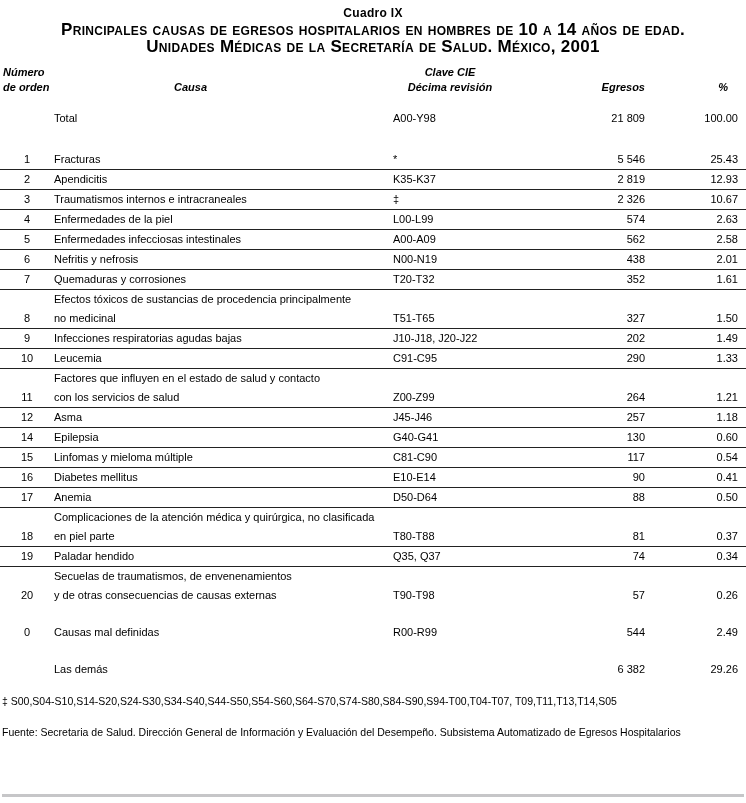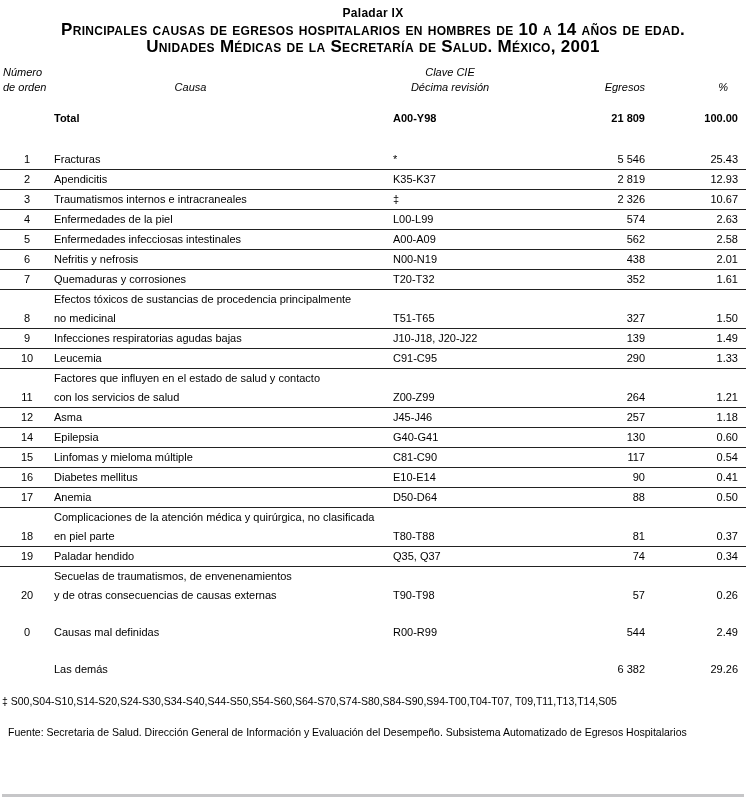--- a/index.html
+++ b/index.html
@@ -32,63 +32,63 @@
   }
   col.w-num    { width: 54px; }
   col.w-causa  { width: 333px; }
   col.w-clave  { width: 170px; }
   col.w-egresos{ width: 96px; }
   col.w-pct    { width: 93px; }
 
   th, td { padding: 0; vertical-align: bottom; font-size: 11px; }
 
   thead th {
-    font-style: italic; font-weight: normal;
+    font-style: italic; font-weight: bold;
     padding-top: 10px; padding-bottom: 6px;
   }
   .hdr-line { line-height: 15px; }
   th.c-num   { text-align: left; padding-left: 3px; }
   th.c-causa { text-align: center; padding-right: 60px; }
   th.c-clave { padding-right: 44px; }
   th.c-egresos { text-align: right; padding-right: 8px; }
   th.c-pct   { text-align: right; padding-right: 18px; }
 
   td { height: 19px; line-height: 19px; }
   td.c-num   { text-align: center; }
   td.c-causa { text-align: left; }
   td.c-causa .line { line-height: 19px; white-space: nowrap; }
   td.c-clave { text-align: left; padding-left: 6px; white-space: nowrap; margin-left: 47px; }
   td.c-egresos { text-align: right; padding-right: 8px; white-space: nowrap; }
   td.c-pct   { text-align: right; padding-right: 8px; white-space: nowrap; }
 
   tr.ruled td { border-bottom: 1px solid #222222; }
-  tr.row-total td { padding-top: 8px; padding-bottom: 22px; font-weight: bold; }
+  tr.row-total td { padding-top: 8px; padding-bottom: 22px; }
   tr.row-loose td { padding-top: 18px; }
 
   
   .footnotes { margin: 14px 0 0 2px; }
   .footnote { font-size: 10.5px; line-height: 16px; white-space: nowrap; }
   .source-line {
     font-size: 10.5px; line-height: 15px;
-    margin: 16px 0 0 8px; white-space: nowrap;
+    margin: 16px 0 0 2px; white-space: nowrap;
   }
 
   
   .bottom-bar {
     position: absolute; left: 2px; right: 2px; top: 794px; height: 3px;
     background: #c6c6c8;
   }
 </style>
 </head>
 <body>
 
 <div class="page">
 
   <div class="title-block">
-    <div class="title-caption">Paladar IX</div>
+    <div class="title-caption">Cuadro IX</div>
     <div class="title-caps">Principales causas de egresos hospitalarios en hombres de 10 a 14 años de edad.</div>
     <div class="title-caps">Unidades Médicas de la Secretaría de Salud. México, 2001</div>
   </div>
 
   <table class="main">
     <colgroup>
       <col class="w-num">
         <col class="w-causa">
         <col class="w-clave">
         <col class="w-egresos">
@@ -197,21 +197,21 @@
     <td class="c-clave">T51-T65</td>
     <td class="c-egresos">327</td>
     <td class="c-pct">1.50</td>
   </tr>
         <tr class="row-item ruled">
     <td class="c-num">9</td>
     <td class="c-causa">
             <div class="line">Infecciones respiratorias agudas bajas</div>
           </td>
     <td class="c-clave">J10-J18, J20-J22</td>
-    <td class="c-egresos">139</td>
+    <td class="c-egresos">202</td>
     <td class="c-pct">1.49</td>
   </tr>
         <tr class="row-item ruled">
     <td class="c-num">10</td>
     <td class="c-causa">
             <div class="line">Leucemia</div>
           </td>
     <td class="c-clave">C91-C95</td>
     <td class="c-egresos">290</td>
     <td class="c-pct">1.33</td>

